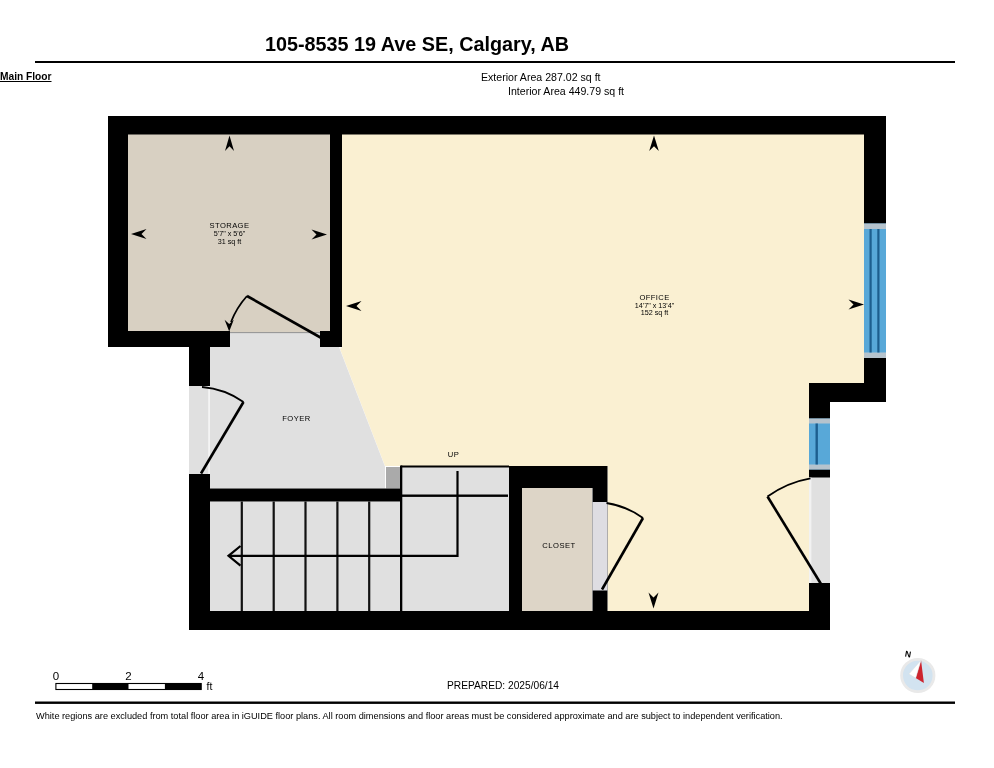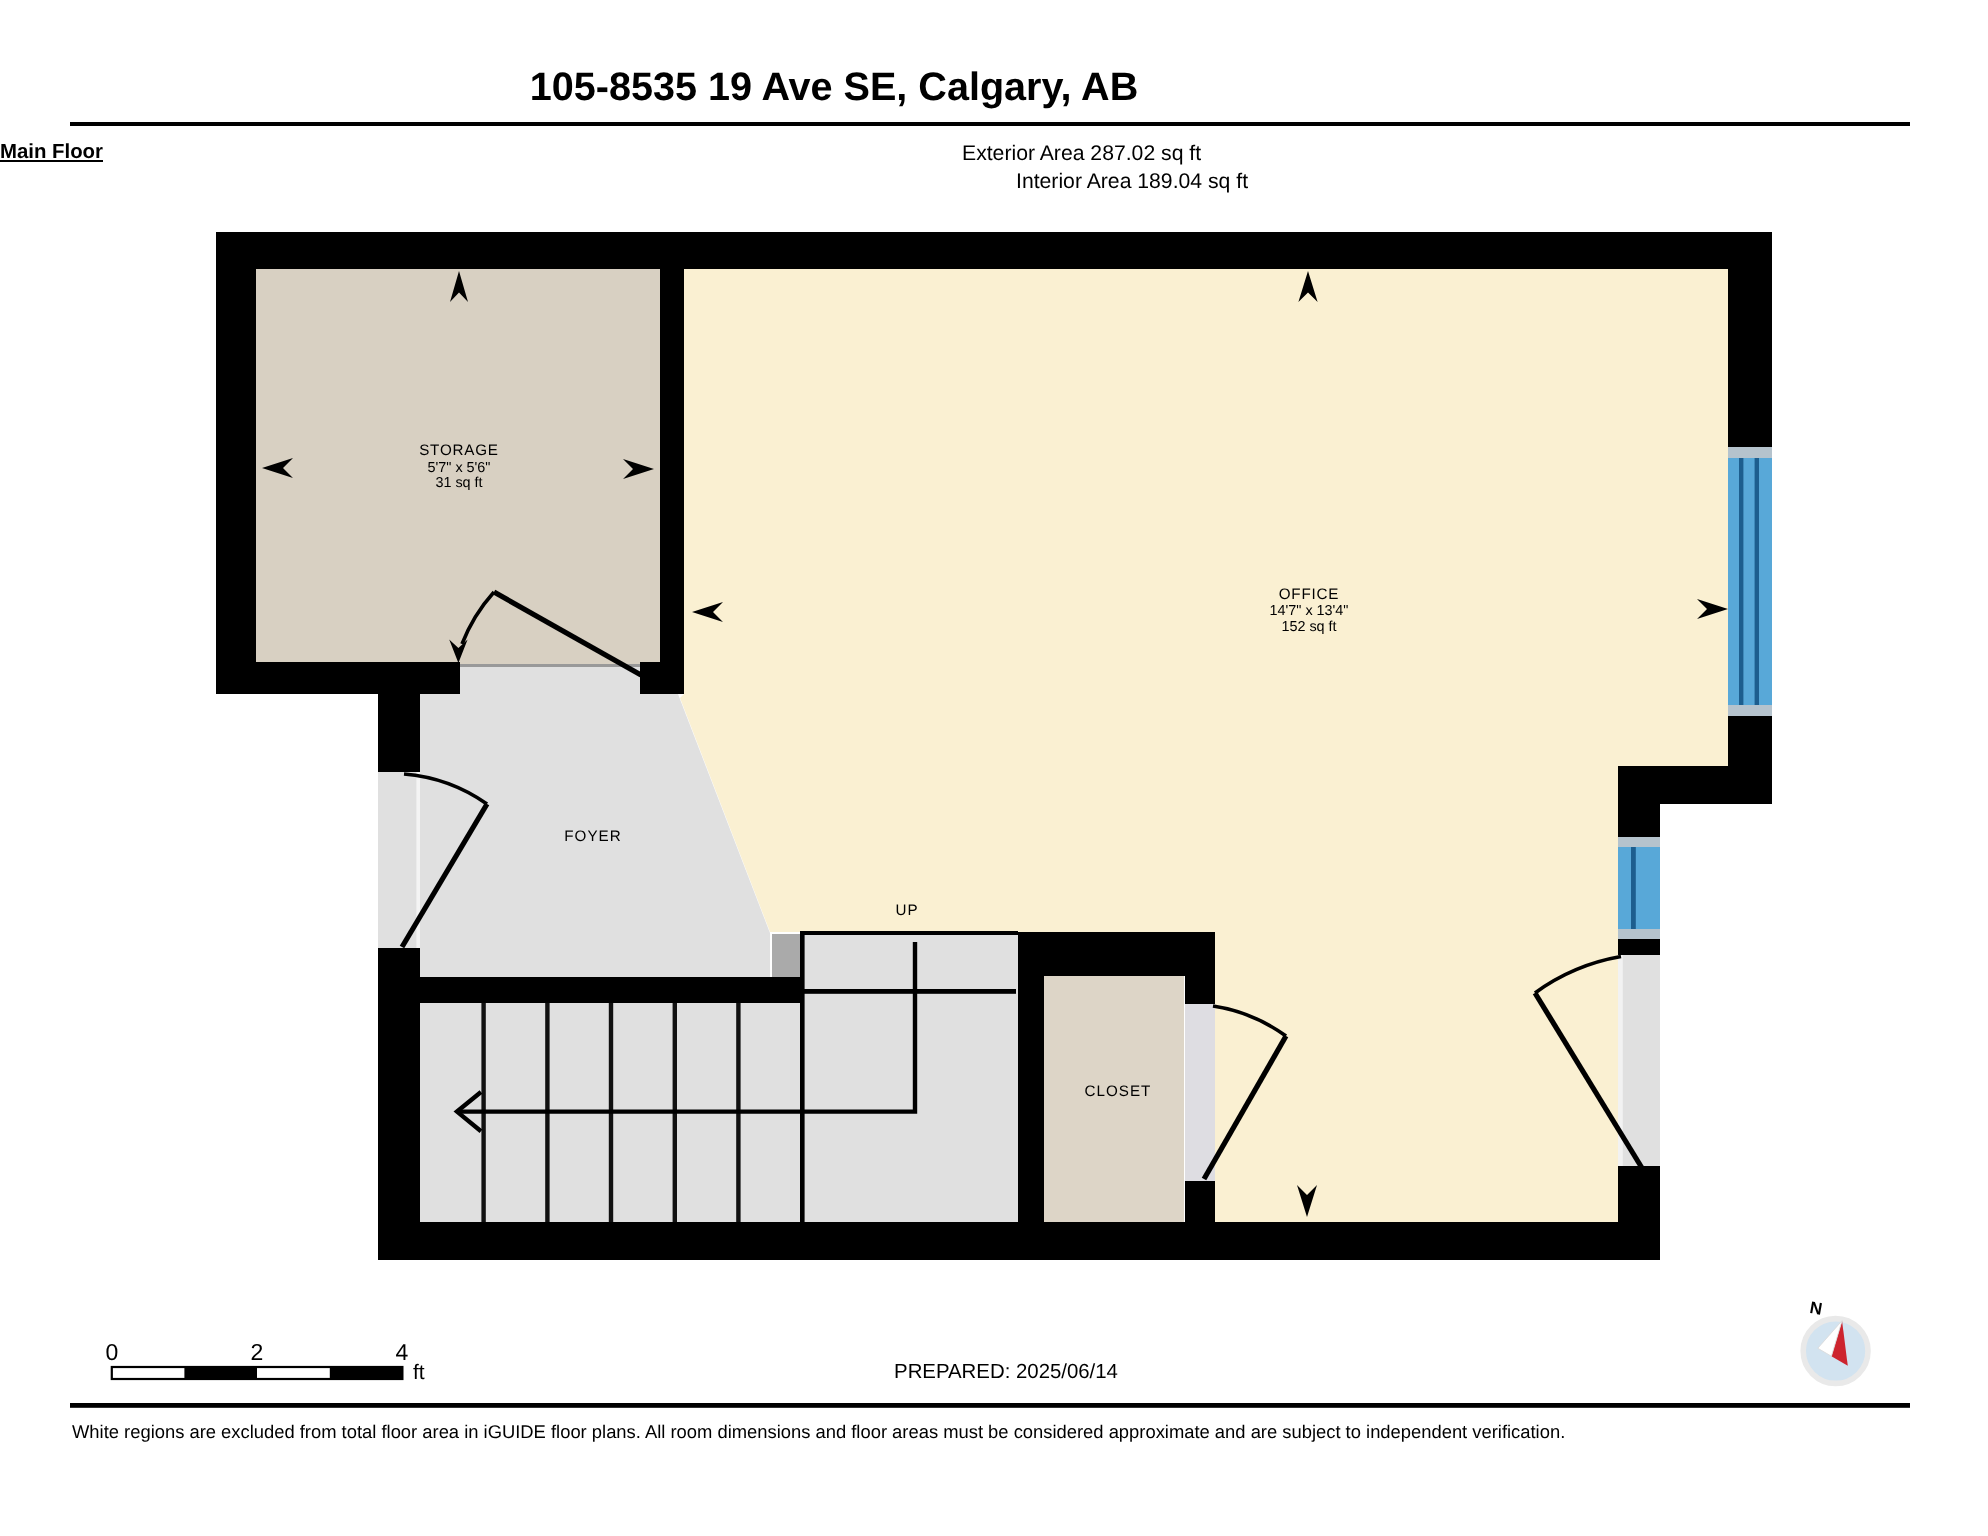--- a/index.html
+++ b/index.html
@@ -10,21 +10,21 @@
 <body>
 
 <div class="abs" style="left:0;top:35px;width:834px;text-align:center;font-weight:700;font-size:19.8px;line-height:1;color:#000;">105-8535 19 Ave SE, Calgary, AB</div>
 
 <div class="abs" style="left:35px;top:60.5px;width:920px;height:2.2px;background:#000;"></div>
 
 <div class="abs" style="left:0;top:71.5px;width:496px;font-weight:700;font-size:10.2px;line-height:1;color:#000;text-decoration:underline;">Main Floor</div>
 
 <div class="abs" style="left:481px;top:71.5px;font-size:10.6px;line-height:1;color:#000;">Exterior Area 287.02 sq ft</div>
 
-<div class="abs" style="left:508px;top:85.5px;font-size:10.6px;line-height:1;color:#000;">Interior Area 189.04 sq ft</div>
+<div class="abs" style="left:508px;top:85.5px;font-size:10.6px;line-height:1;color:#000;">Interior Area 449.79 sq ft</div>
 
 <svg class="abs" style="left:0;top:0;" width="994" height="768" viewBox="0 0 994 768" xmlns="http://www.w3.org/2000/svg">
 
   <polygon points="342,134 864,134 864,383 809,383 809,611 607.5,611 607.5,466 385,466 340,349 342,347" fill="#faf0d2"></polygon>
 
   <rect x="128" y="134" width="202" height="198" fill="#d8d0c2"></rect>
 
   <rect x="230" y="332" width="90" height="1.5" fill="#999"></rect>
 
   <polygon points="210,347 339,347 385,466.5 385,488.5 210,488.5" fill="#e0e0e0"></polygon>

